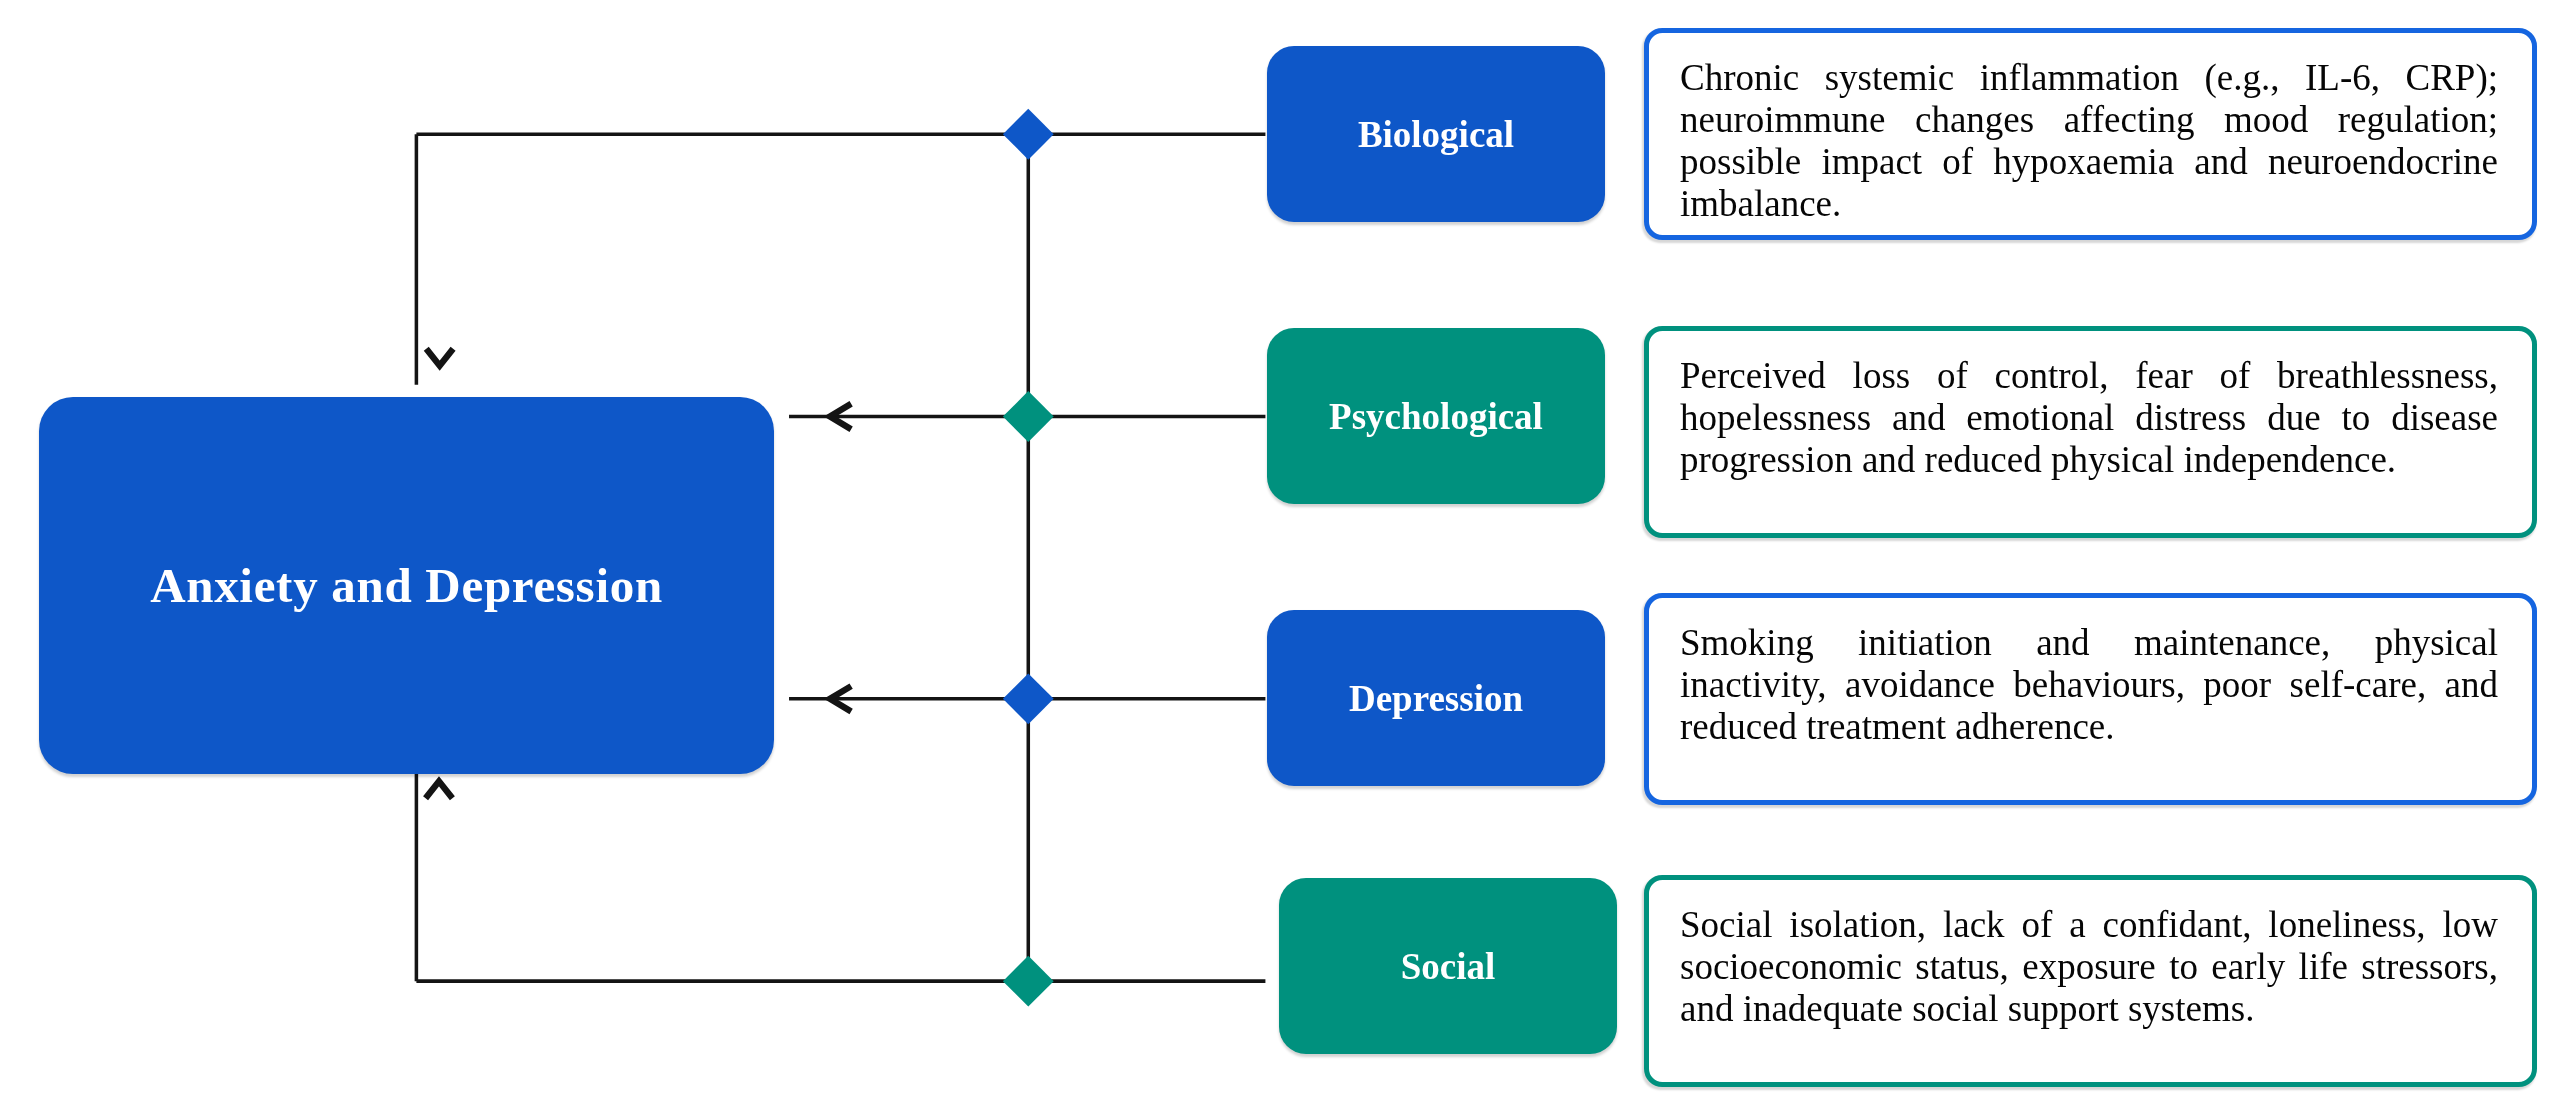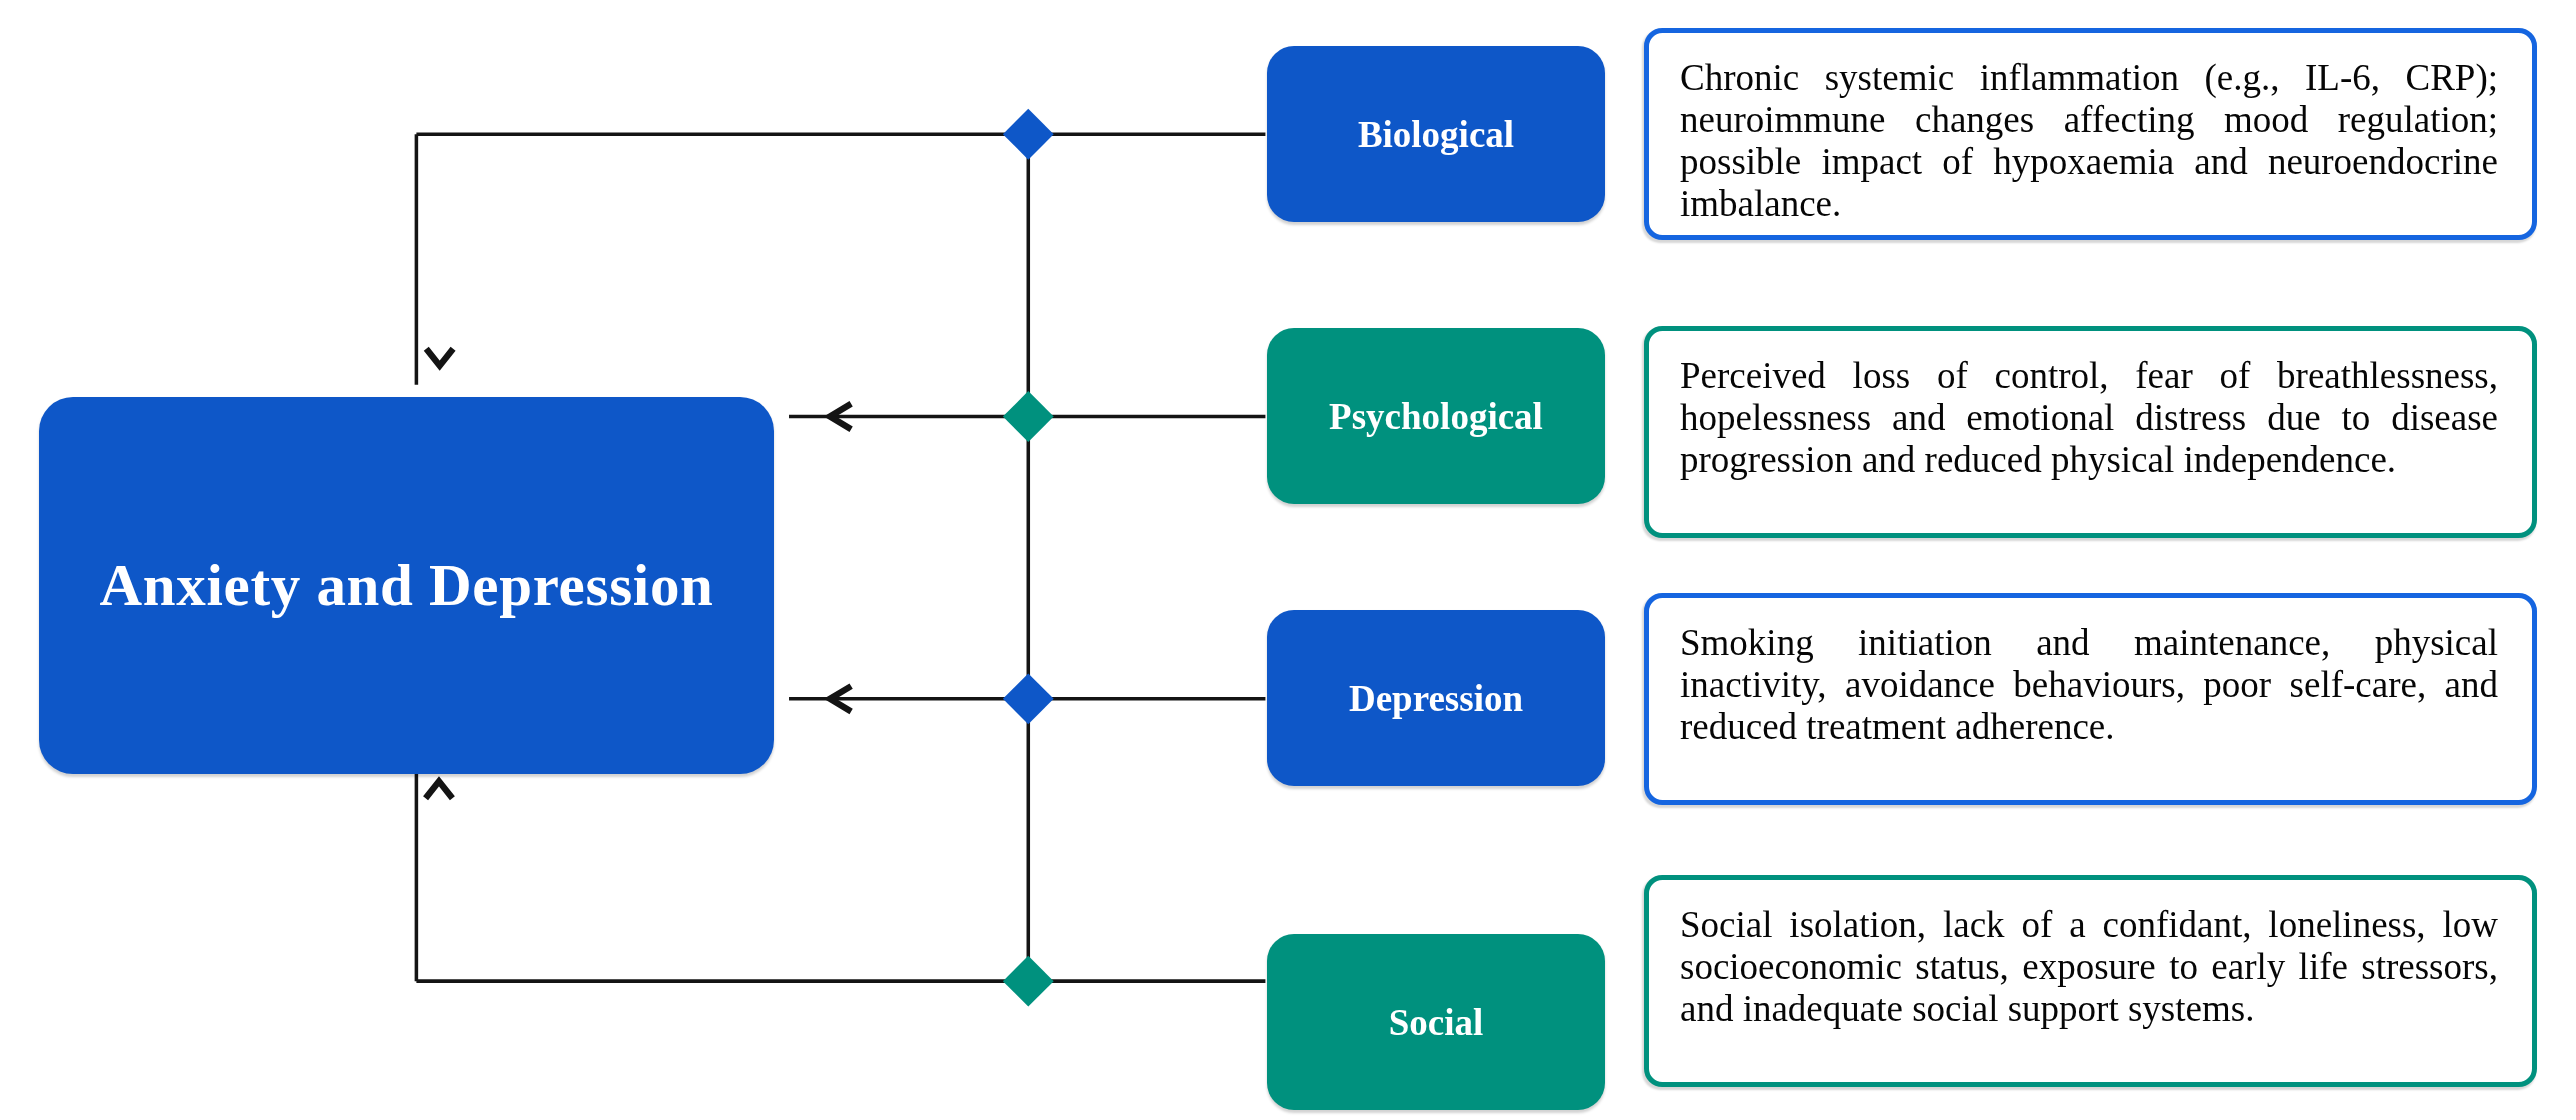--- a/index.html
+++ b/index.html
@@ -42,21 +42,21 @@
     background: var(--blue, #0E57C8);
     border-radius: 34px;
     z-index: 3;
     display: flex;
     align-items: center;
     justify-content: center;
     box-shadow: 0 2.8px 2.8px rgba(0,0,0,0.18);
   }
   .main-node .main-label {
     color: #ffffff;
-    font-size: 59px;
+    font-size: 49px;
     font-weight: bold;
     letter-spacing: 0.7px;
     text-align: center;
   }
 
   .cat-box {
     position: absolute;
     left: 1267px;
     width: 338px; height: 176px;
     border-radius: 27px;
@@ -93,21 +93,21 @@
     line-height: 42px;
     color: #060606;
     text-align: justify;
     text-align-last: left;
   }
 
   
   .row1 .cat-box { top: 46px; }
   .row2 .cat-box { top: 328px; }
   .row3 .cat-box { top: 610px; }
-  .row4 .cat-box { top: 934px; }
+  .row4 .cat-box { top: 878px; margin-left: 12px; }
   .row1 .desc-box { top: 28px; }
   .row2 .desc-box { top: 326px; }
   .row3 .desc-box { top: 593px; }
   .row4 .desc-box { top: 875px; }
 </style>
 </head>
 <body>
 
 <div class="canvas">
 

